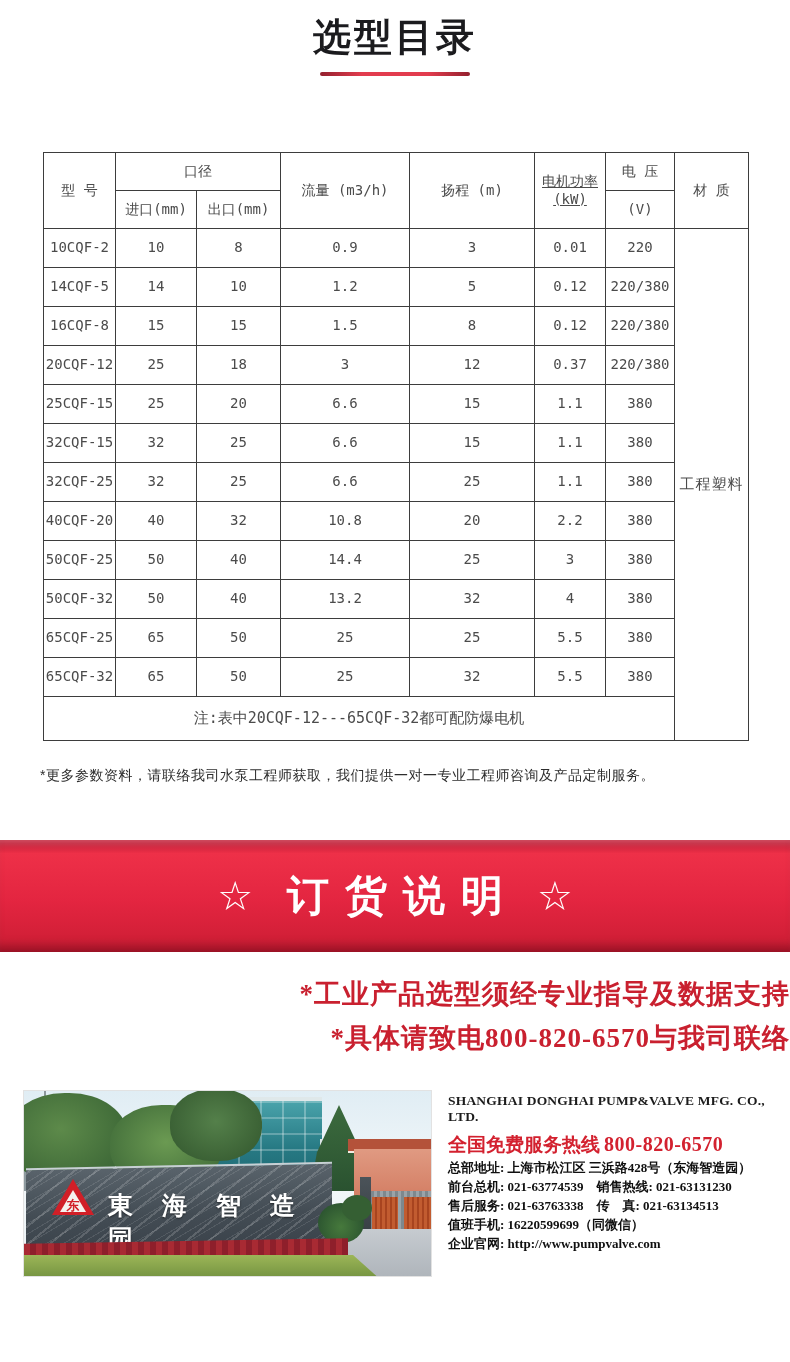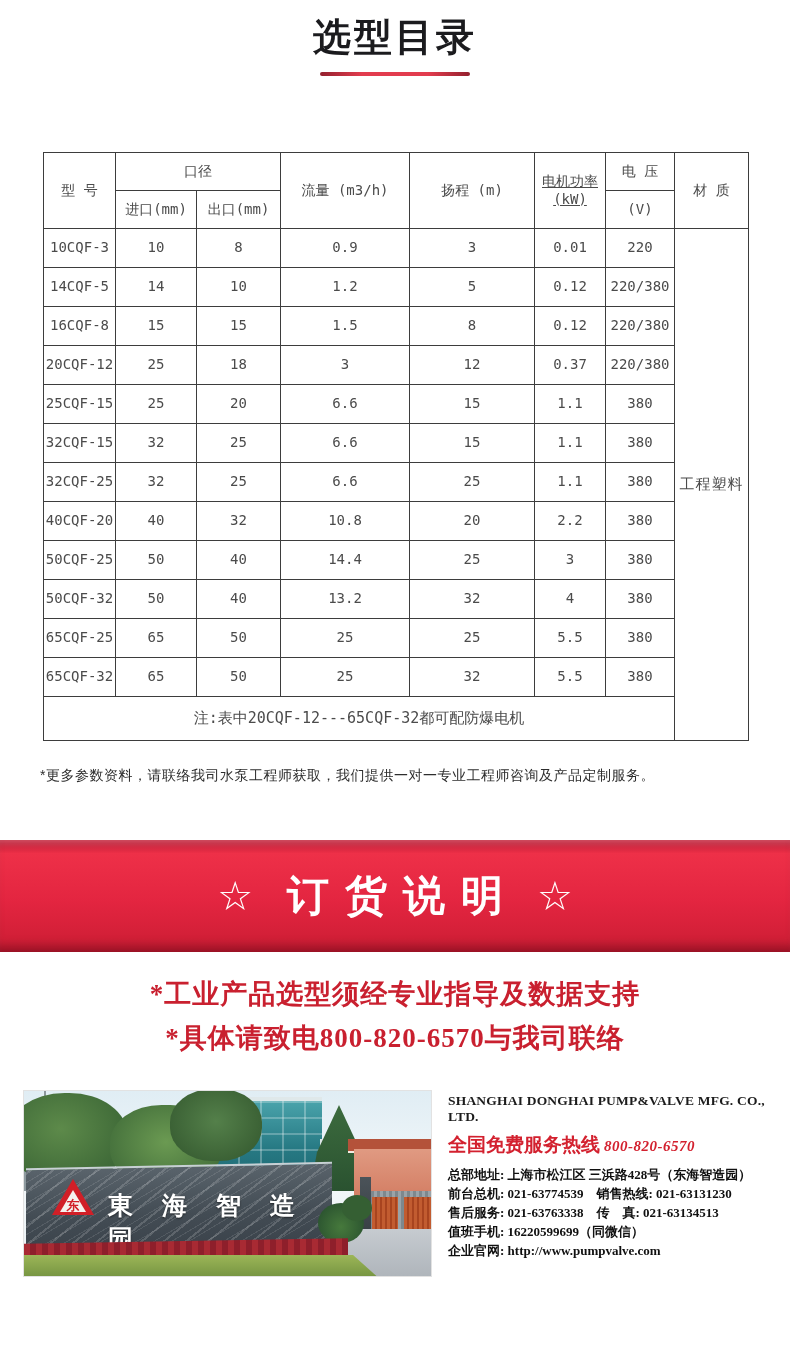--- a/index.html
+++ b/index.html
@@ -49,21 +49,21 @@
     background: linear-gradient(180deg,#c01730 0%,#c01730 3%,#ee3048 12%,#e32540 55%,#d21f37 88%,#bb1b31 100%);
     box-shadow: inset 0 10px 10px -7px rgba(255,255,255,.30), inset 0 -12px 12px -8px rgba(90,0,16,.45);
     display: flex; align-items: center; justify-content: center;
     color: #ffffff;
   }
   .order-banner .star { font-size: 40px; font-weight: 400; margin: 0 18px; }
   .order-banner .banner-label { font-size: 42px; font-weight: 800; letter-spacing: 16px; text-indent: 16px; text-align: right; }
 
   
   .notice {
-    margin-top: 20px; text-align: center;
+    margin-top: 20px; text-align: right;
     font-family: "Liberation Serif", "DejaVu Serif", serif;
     font-weight: 900; color: #c9202f; font-size: 27px; line-height: 44px;
     letter-spacing: 1px;
   }
 
   
   .bottom { display: flex; margin: 30px 2px 0 23px; }
 
   
   .photo {
@@ -135,22 +135,22 @@
     clip-path: polygon(0 0,92% 0,100% 100%,0 100%); }
 
   
   .company { margin-left: 16px; width: 340px; flex: 0 0 auto; }
   .company-name-cn { font-size: 27px; font-weight: 800; color: #0e0e0e; letter-spacing: 0.5px; line-height: 1.15; }
   .company-name-en { margin-top: 3px; font-family: "Liberation Serif","DejaVu Serif",serif;
     font-weight: 700; font-size: 13.5px; color: #1c1c1c; letter-spacing: 0.2px; }
   .hotline { margin-top: 7px; font-family: "Liberation Serif","DejaVu Serif",serif;
     font-weight: 900; color: #d3212f; }
   .hotline .hl-label { font-size: 19px; }
-  .hotline .hl-number { font-size: 15px; letter-spacing: 0.5px; font-style: italic; }
-  .contacts { margin-top: 7px; font-family: "Liberation Serif","DejaVu Serif",serif;
+  .hotline .hl-number { font-size: 20px; letter-spacing: 0.5px; }
+  .contacts { font-family: "Liberation Serif","DejaVu Serif",serif;
     font-weight: 700; font-size: 13px; color: #101010; line-height: 19px; }
 </style>
 </head>
 <body>
 
 <div class="page-title">选型目录</div>
 <div class="title-underline"></div>
 
 <table class="spec-table">
   <colgroup>
@@ -177,21 +177,21 @@
       <th rowspan="2">材  质</th>
     </tr>
     <tr>
       <th>进口(mm)</th>
       <th>出口(mm)</th>
       <th>(V)</th>
     </tr>
   </thead>
   <tbody>
       <tr>
-        <td>10CQF-3</td>
+        <td>10CQF-2</td>
         <td>10</td>
         <td>8</td>
         <td>0.9</td>
         <td>3</td>
         <td>0.01</td>
         <td>220</td>
         <td rowspan="13" class="material">工程塑料</td>
       </tr>
       <tr>
         <td>14CQF-5</td>

